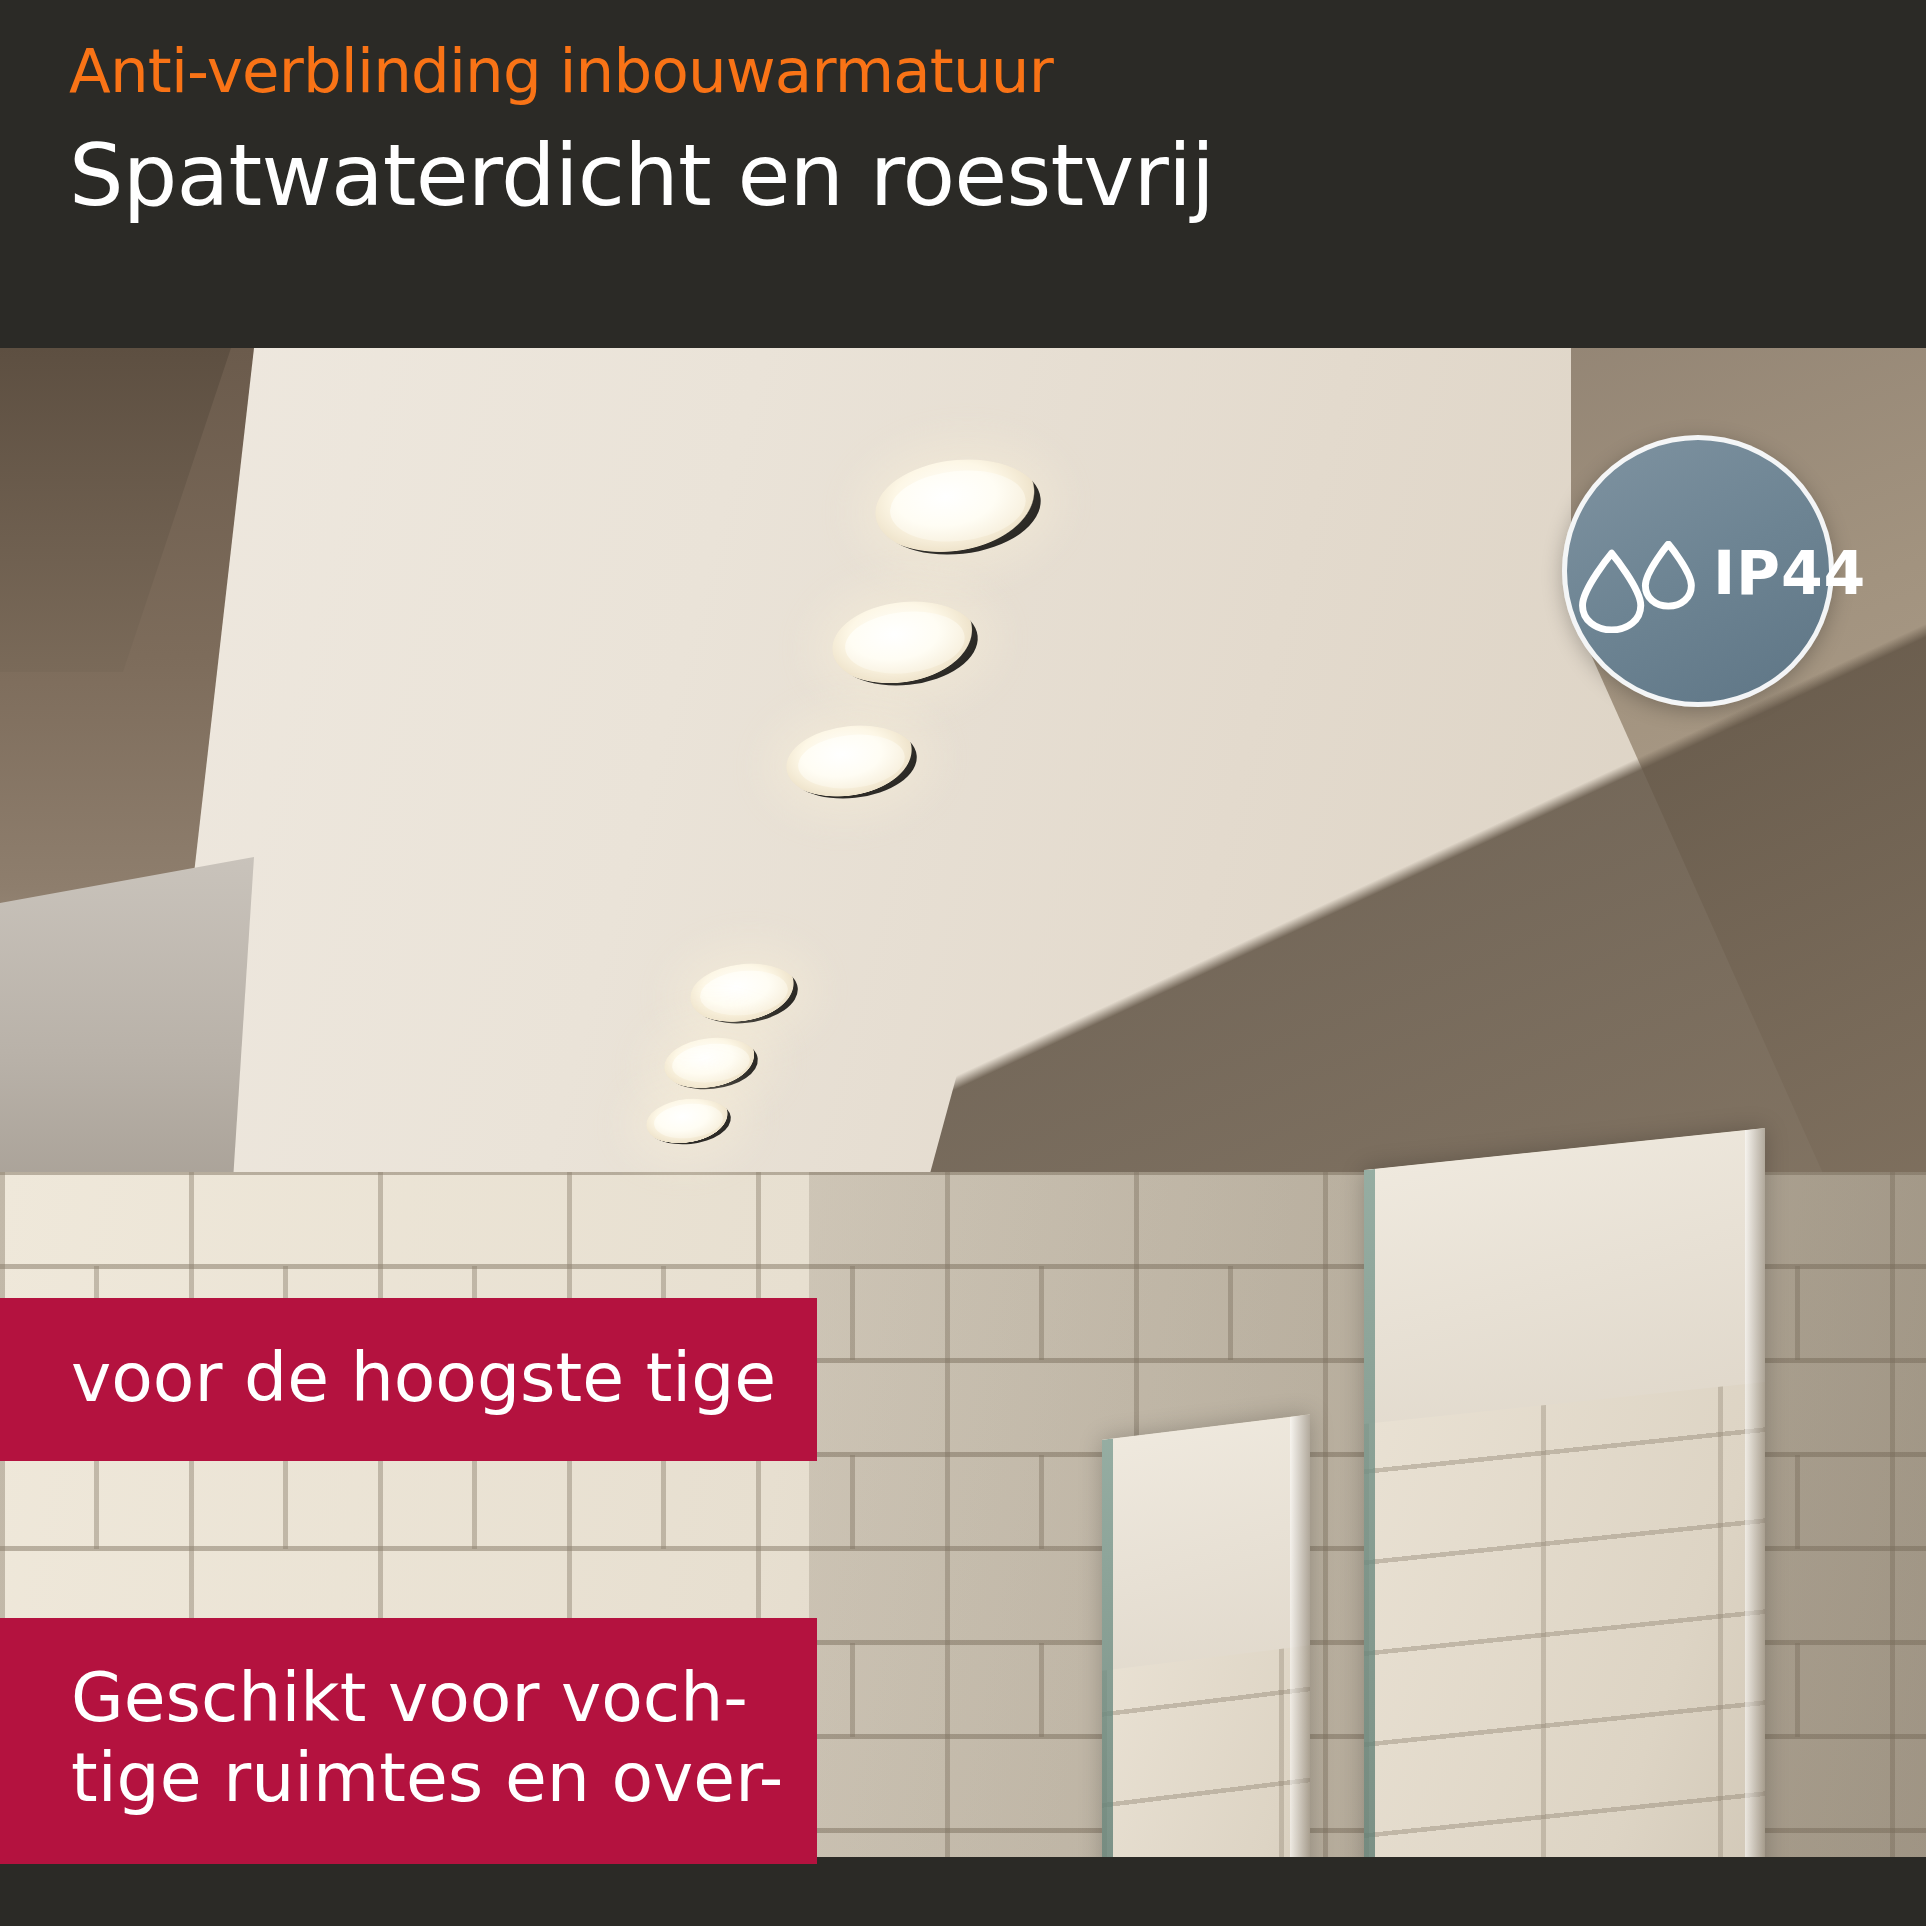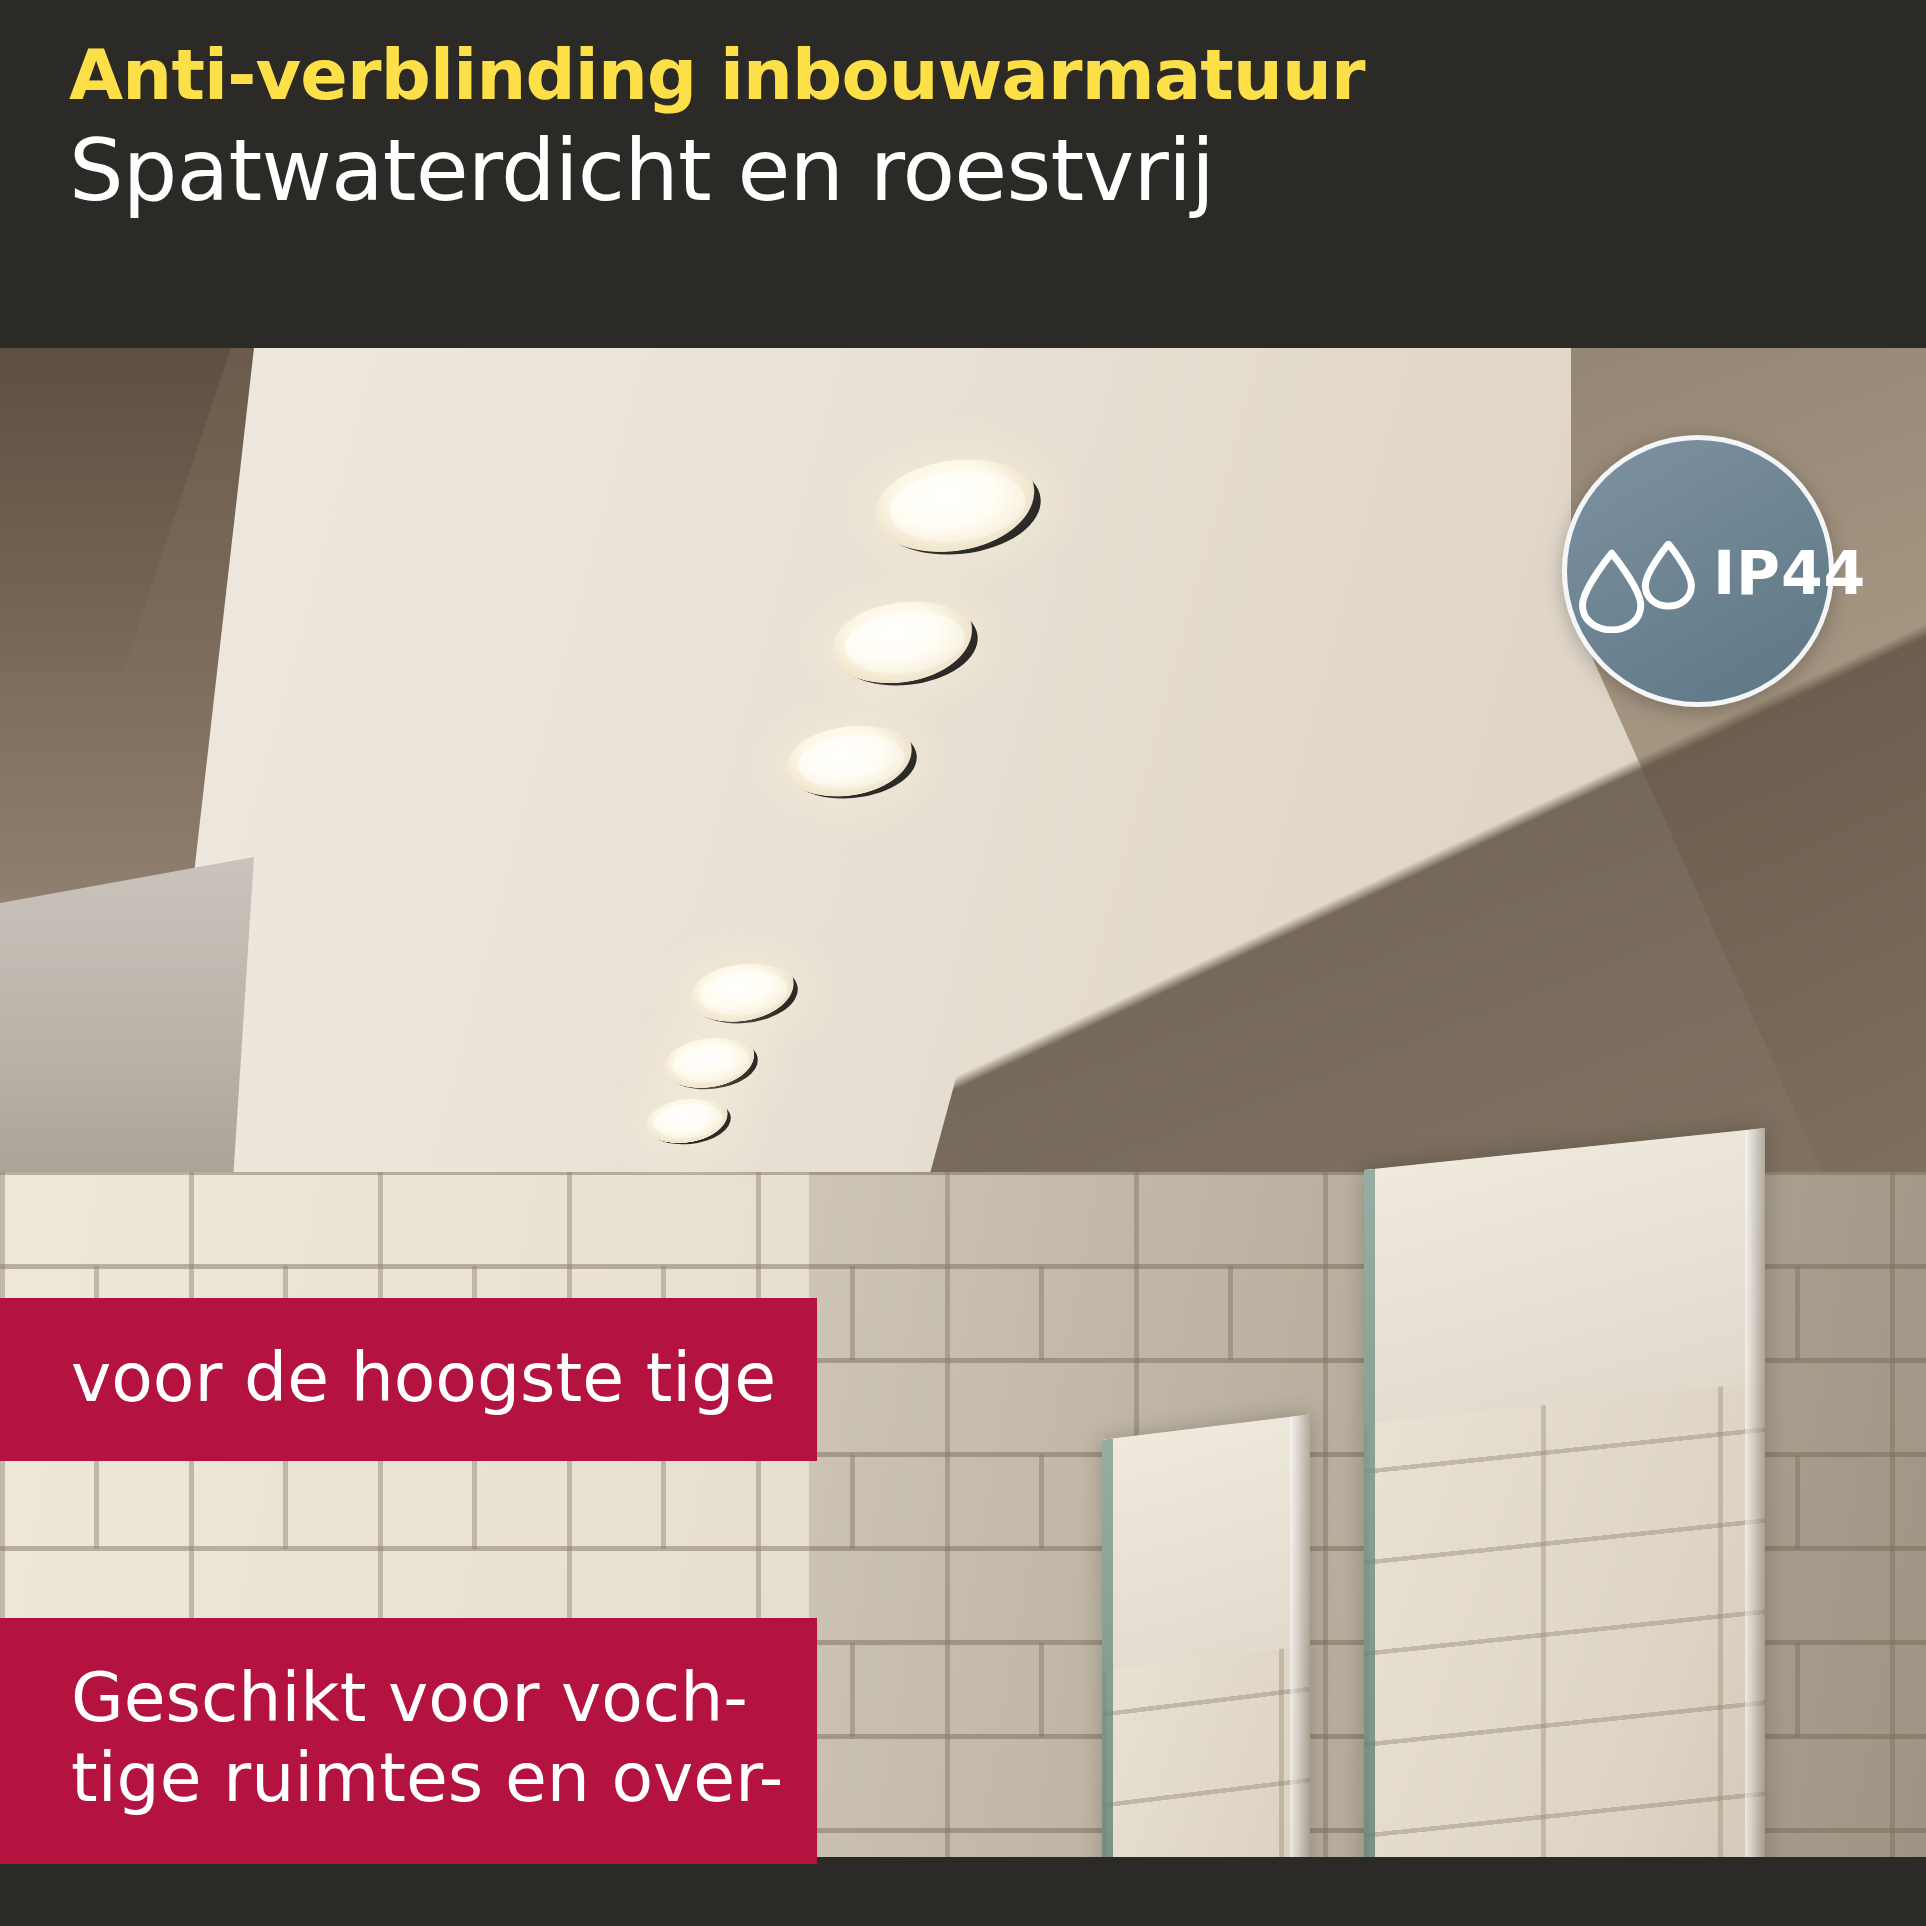--- a/index.html
+++ b/index.html
@@ -24,33 +24,33 @@
     left: 0;
     top: 0;
     width: 1926px;
     height: 348px;
     background: #2b2a26;
     box-sizing: border-box;
     padding: 40px 0 0 69px;
     z-index: 30;
   }
   .header-title {
-    color: #fde047;
-    font-size: 70px;
-    font-weight: bold;
+    color: #f97316;
+    font-size: 61px;
+    font-weight: normal;
     line-height: 1.0;
     letter-spacing: -0.8px;
     white-space: nowrap;
   }
   .header-subtitle {
     color: #ffffff;
     font-size: 86px;
     font-weight: normal;
     line-height: 1.05;
-    margin-top: 15px;
+    margin-top: 29px;
     letter-spacing: -0.8px;
     white-space: nowrap;
   }
 
   
   .photo {
     position: absolute;
     left: 0;
     top: 348px;
     width: 1926px;

